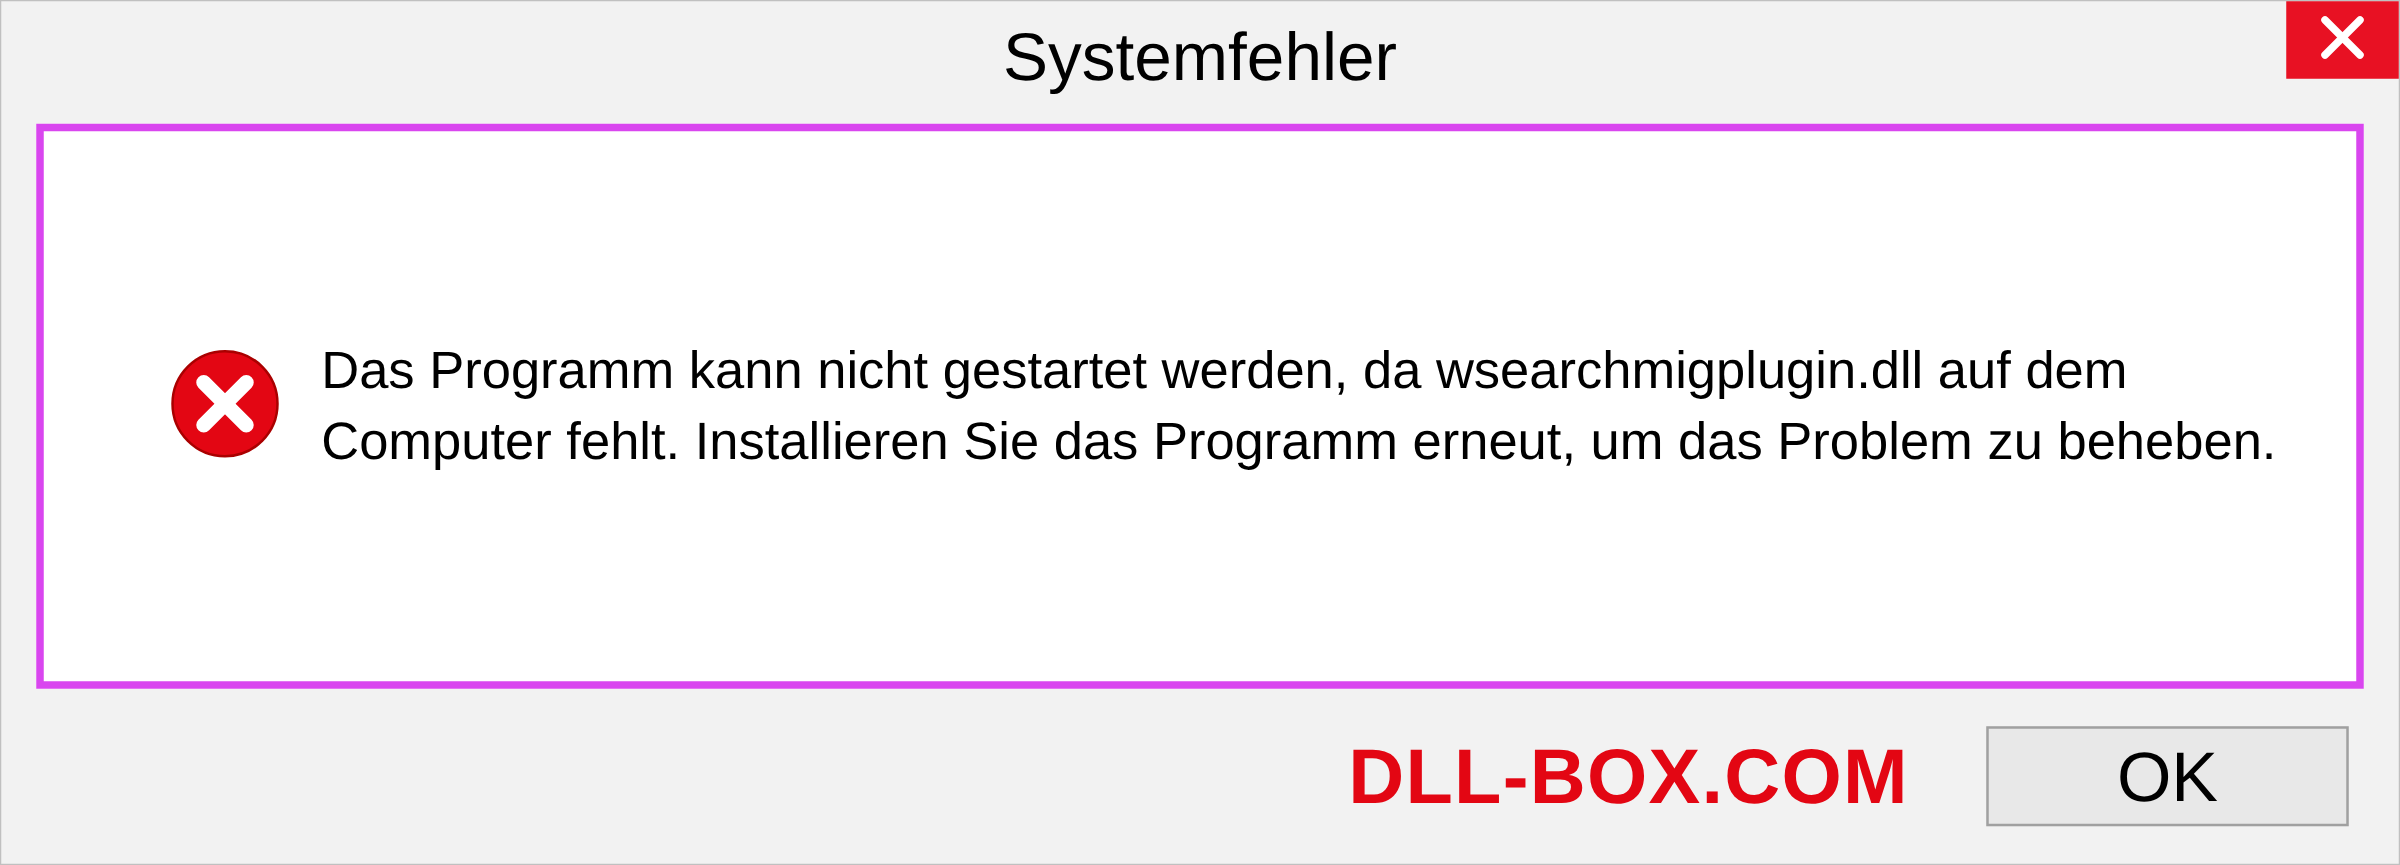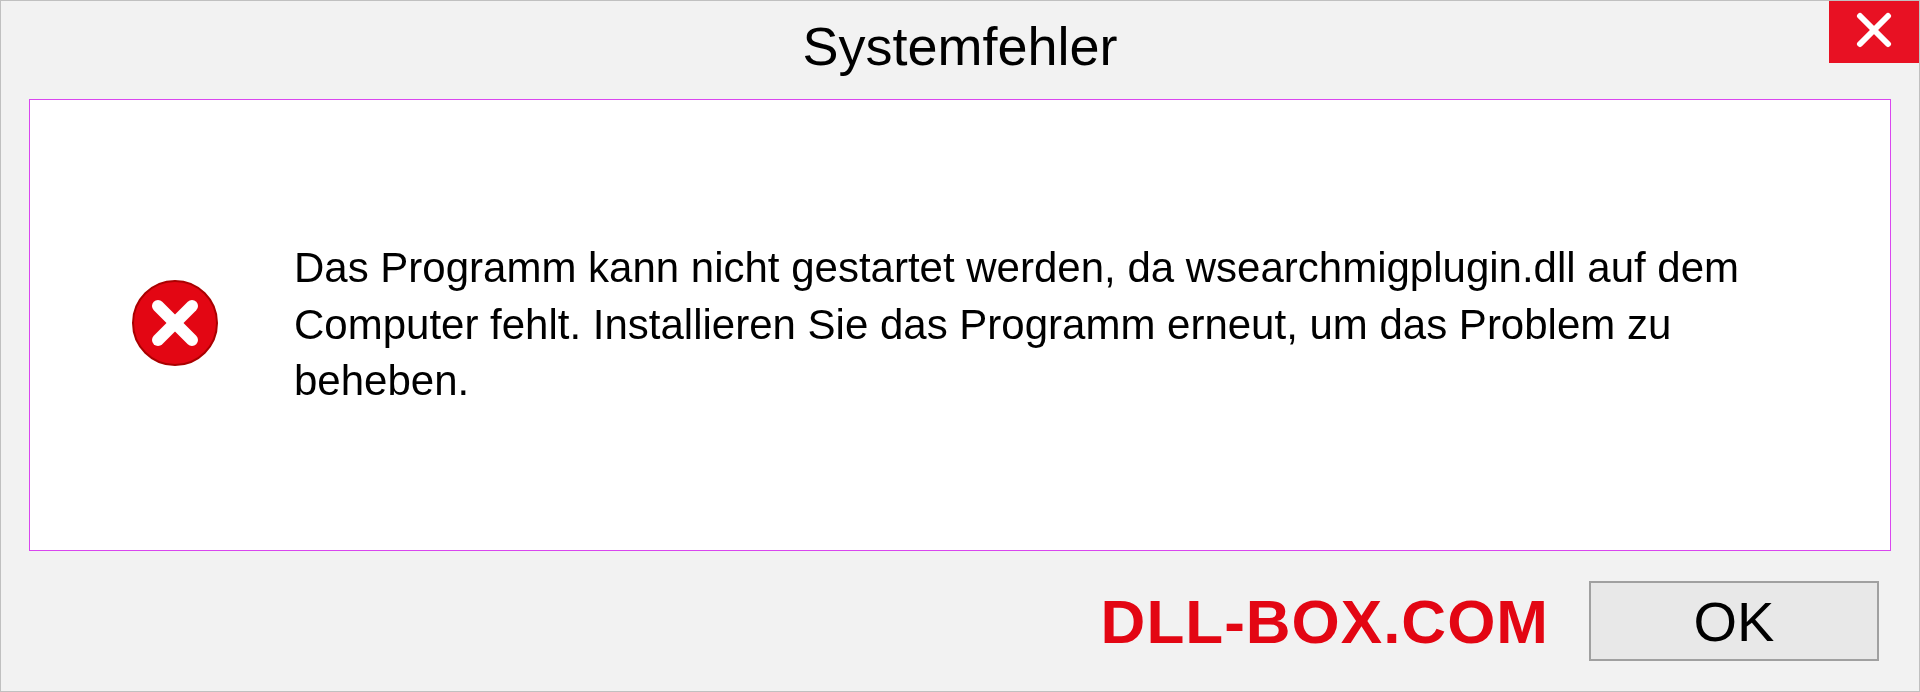--- a/index.html
+++ b/index.html
@@ -56,26 +56,26 @@
     }
     
     .close-button svg {
       width: 36px;
       height: 36px;
     }
     
     .content-panel {
       margin: 18px 28px 0 28px;
       background: #fff;
-      border: 1px solid #d946ef;
+      border: 6px solid #d946ef;
       flex: 1;
       display: flex;
       align-items: center;
       padding: 50px 60px 50px 100px;
-      gap: 74px;
+      gap: 32px;
     }
     
     .error-icon {
       flex-shrink: 0;
     }
     
     .error-icon svg {
       width: 90px;
       height: 90px;
     }
@@ -85,21 +85,21 @@
       line-height: 1.35;
       color: #000;
       font-weight: 400;
     }
     
     .footer {
       display: flex;
       align-items: center;
       justify-content: flex-end;
       padding: 30px 40px 30px 28px;
-      gap: 40px;
+      gap: 62px;
     }
     
     .watermark {
       font-size: 62px;
       font-weight: 800;
       color: #e30613;
       letter-spacing: 1px;
       font-family: Arial, sans-serif;
     }
     

